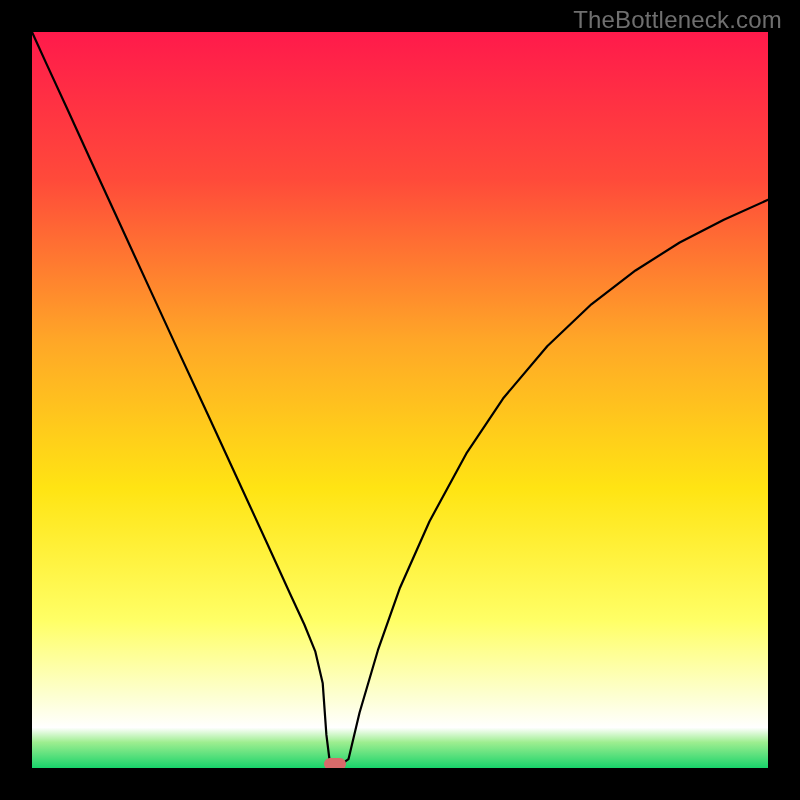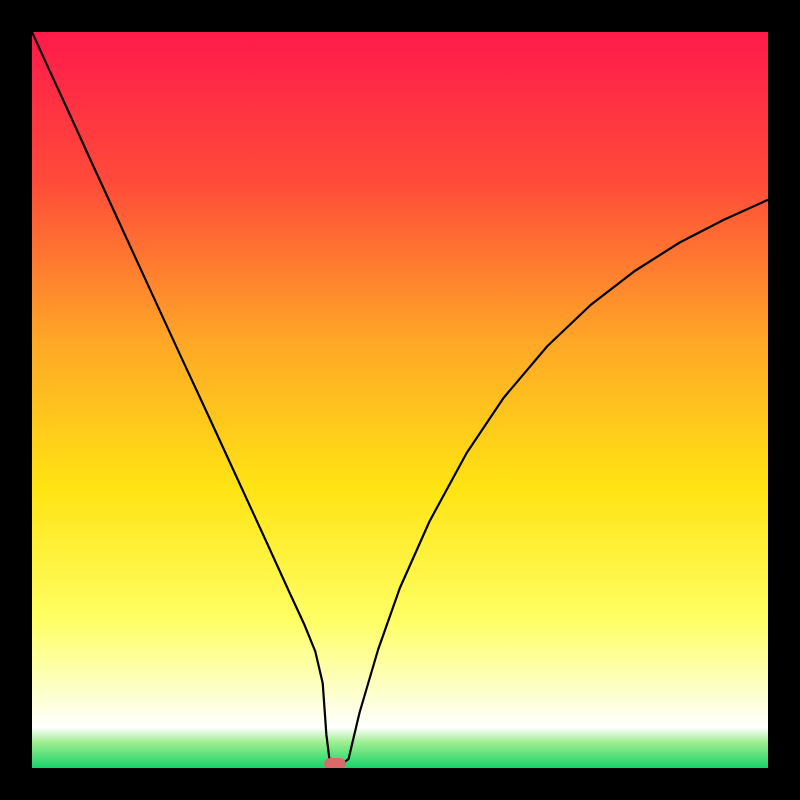--- a/index.html
+++ b/index.html
@@ -64,14 +64,15 @@
             <stop offset="96.50%" stop-color="#9eee90"></stop>
             <stop offset="100.00%" stop-color="#18d36a"></stop>
           </linearGradient>
       </defs>
       <rect x="0" y="0" width="736" height="736" fill="url(#bg-grad)"></rect>
       <path id="curve-path" fill="none" stroke-width="2.2" stroke-linejoin="round" stroke-linecap="round" d="M0.00 0.00 L14.72 32.38 L36.80 80.22 L58.88 128.80 L88.32 192.83 L117.76 256.86 L147.20 320.90 L176.64 384.19 L206.08 448.22 L235.52 512.26 L257.60 560.83 L272.32 592.48 L283.36 619.71 L290.72 651.36 L294.40 702.88 L298.08 732.32 L309.12 732.32 L316.48 727.17 L327.52 680.80 L345.92 618.24 L368.00 555.68 L397.44 489.44 L434.24 421.73 L471.04 366.53 L515.20 314.27 L559.36 272.32 L603.52 238.46 L647.68 210.50 L691.84 187.68 L736.00 167.81" stroke="#000000"></path>
     </svg>
     <div id="min-marker" class="marker" style="left: 303.232px; top: 732.32px; background: rgb(216, 106, 106);"></div>
   </div>
 
+  <div class="watermark">TheBottleneck.com</div>
 
 </div>
 
 </body></html>

